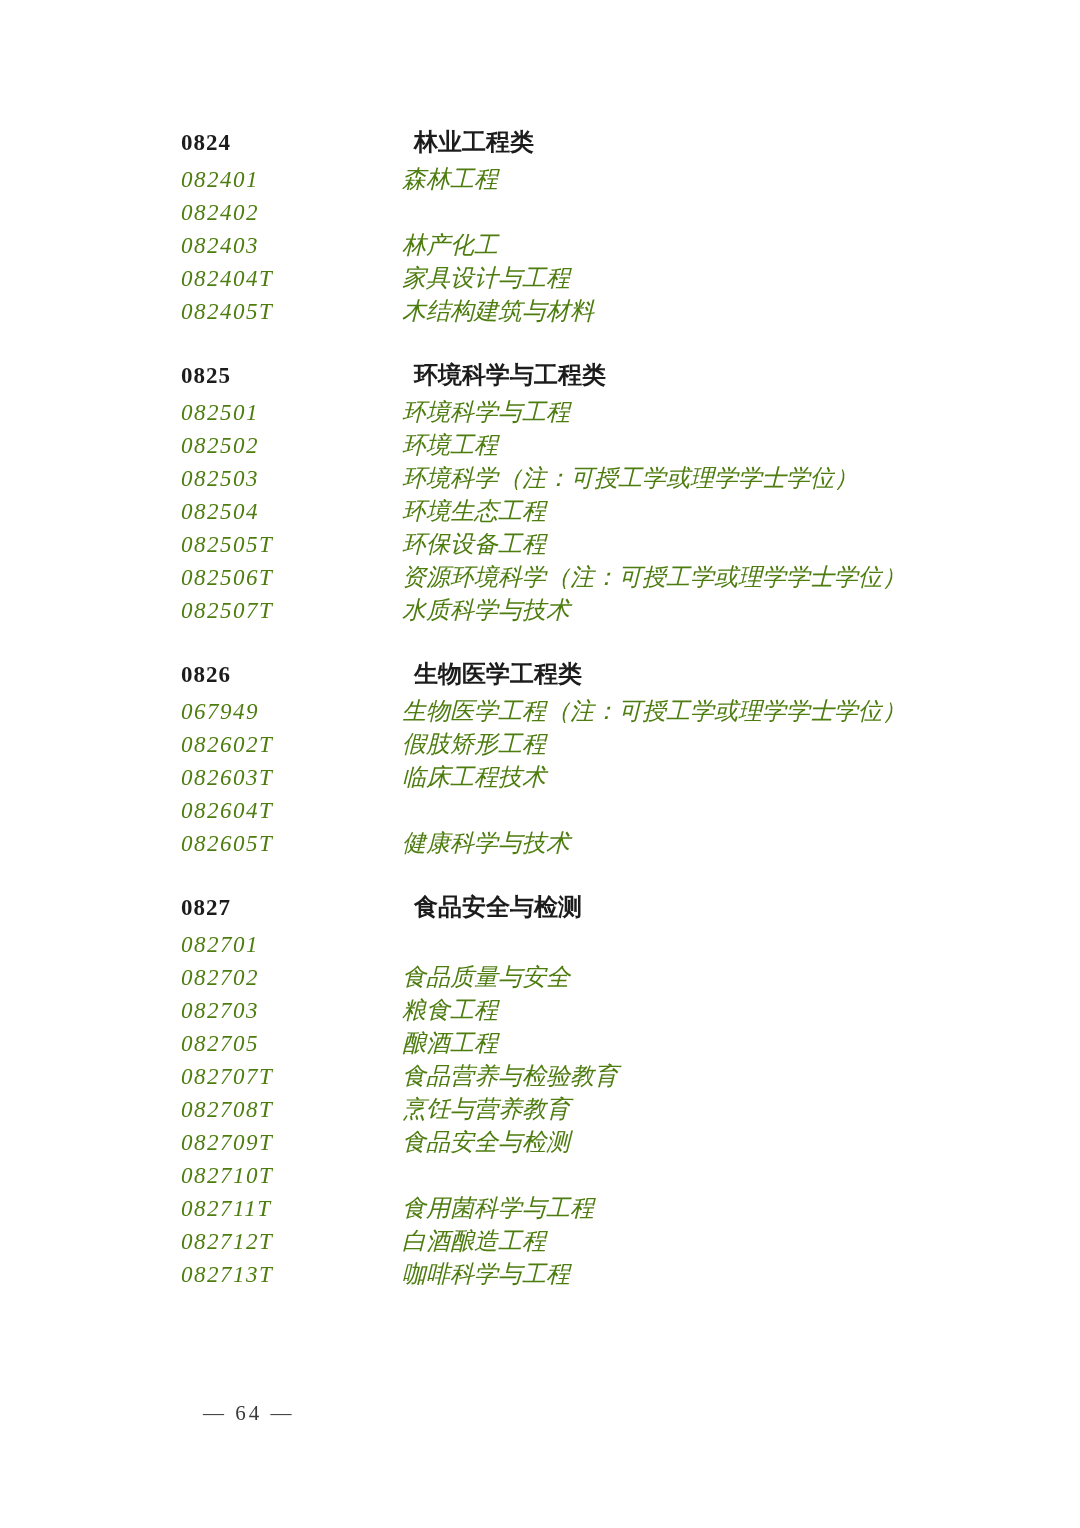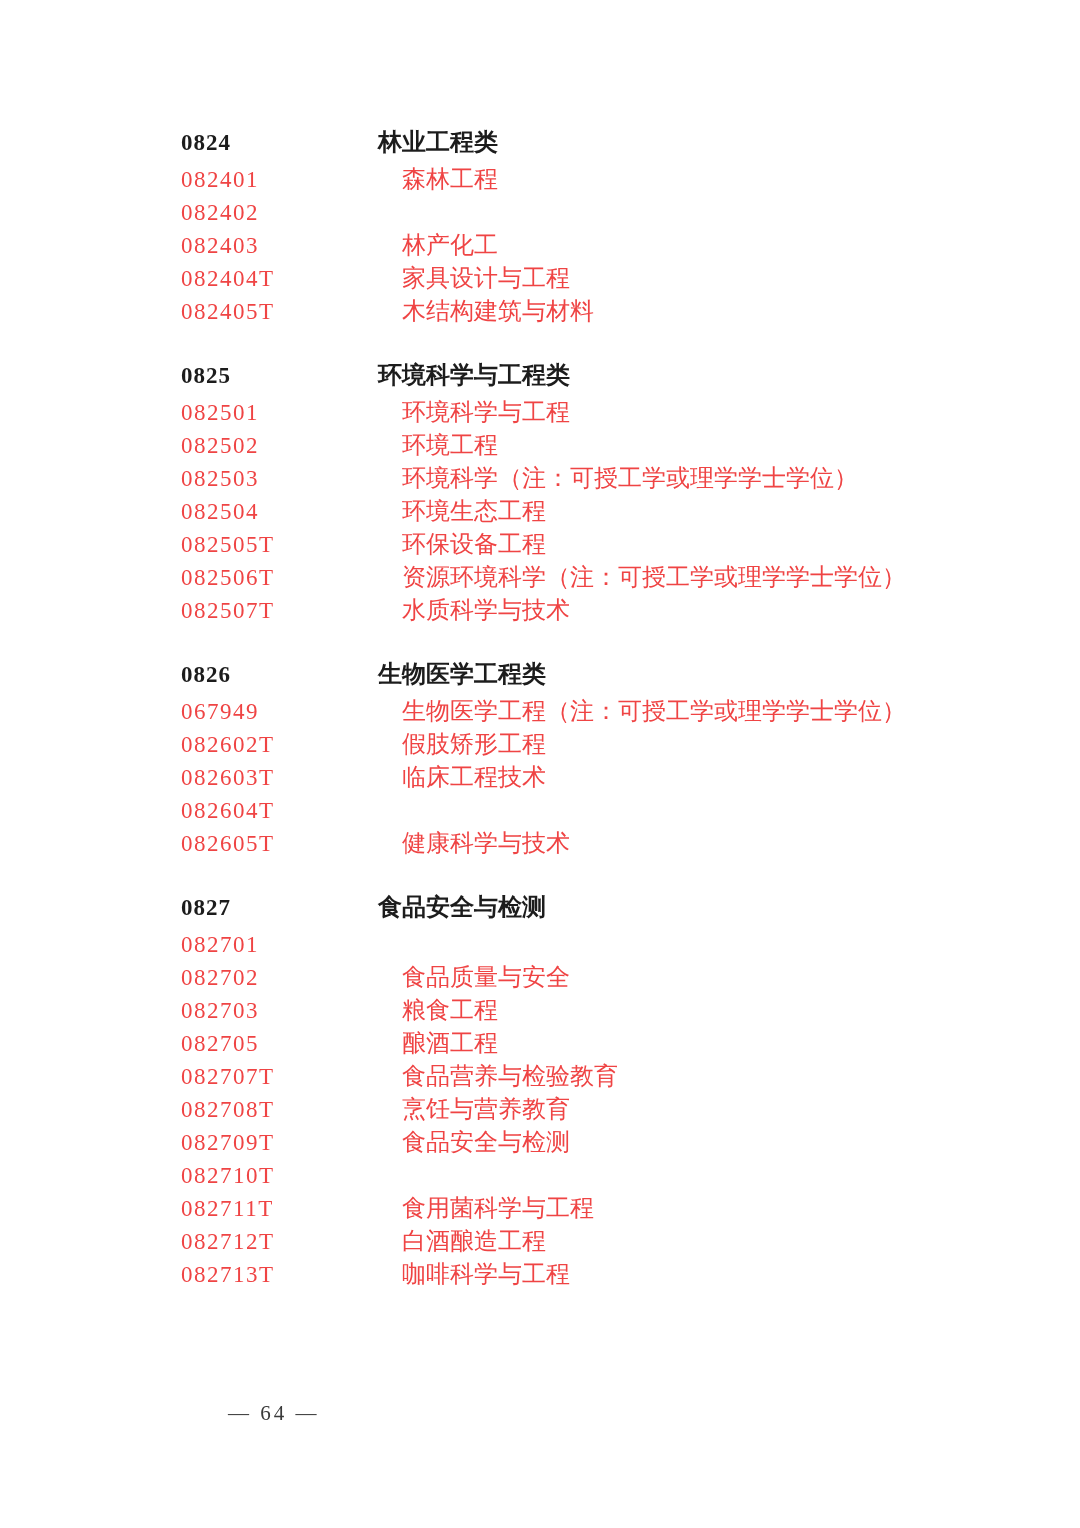--- a/index.html
+++ b/index.html
@@ -32,32 +32,32 @@
     flex: 0 0 197px;
     width: 197px;
     letter-spacing: 1.5px;
     font-size: 23px;
   }
   .name { flex: 1 1 auto; }
   .header-row {
     font-weight: bold;
     color: #1c1c1c;
     margin-bottom: 4px;
+    gap: 36px;
   }
   .header-row .code { letter-spacing: 1px; }
-  .item-row { color: #ef4444; }
+  .item-row { color: #4d7c0f; font-style: italic; }
   .item-row .name { padding-left: 24px; }
   .footer {
     position: absolute;
     left: 203px;
     top: 1401px;
     font-size: 21px;
     color: #3a3a3a;
     letter-spacing: 3px;
-    margin-left: 25px;
   }
 </style>
 </head>
 <body>
 
 <main class="page">
   <div id="catalog">
       <section class="section">
         <div class="row header-row">
           <span class="code">0824</span>

